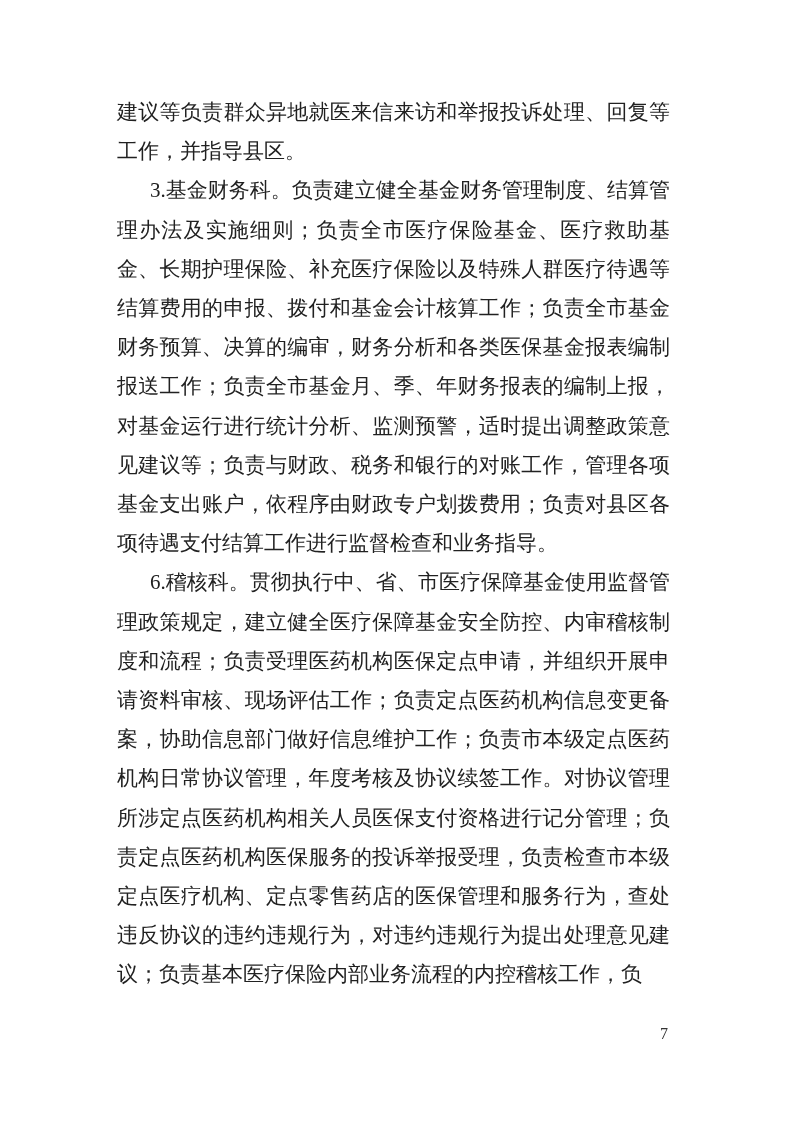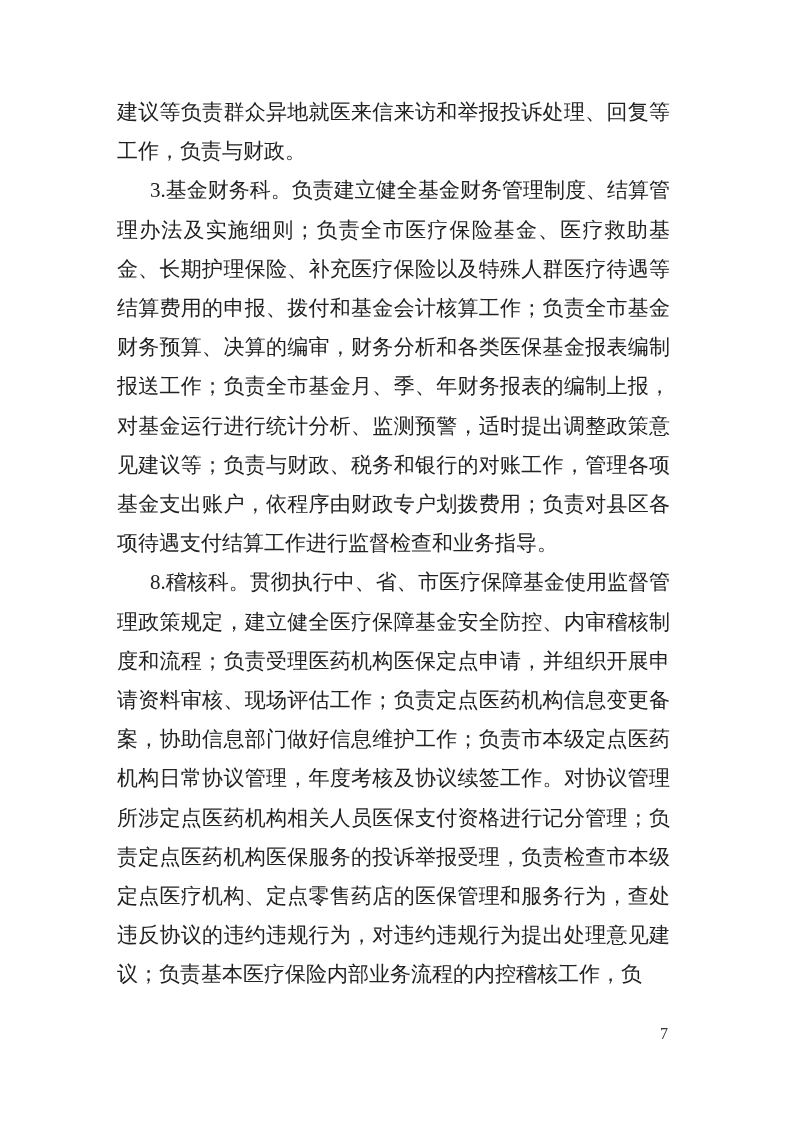--- a/index.html
+++ b/index.html
@@ -43,18 +43,18 @@
     line-height: 18px;
     color: #333333;
     font-family: "Liberation Serif", "DejaVu Serif", serif;
   }
 </style>
 </head>
 <body>
 
 <div class="page">
   <div class="doc-body">
-    <p class="para">建议等负责群众异地就医来信来访和举报投诉处理、回复等工作，负责与财政。</p>
+    <p class="para">建议等负责群众异地就医来信来访和举报投诉处理、回复等工作，并指导县区。</p>
     <p class="para indent">3.基金财务科。负责建立健全基金财务管理制度、结算管理办法及实施细则；负责全市医疗保险基金、医疗救助基金、长期护理保险、补充医疗保险以及特殊人群医疗待遇等结算费用的申报、拨付和基金会计核算工作；负责全市基金财务预算、决算的编审，财务分析和各类医保基金报表编制报送工作；负责全市基金月、季、年财务报表的编制上报，对基金运行进行统计分析、监测预警，适时提出调整政策意见建议等；负责与财政、税务和银行的对账工作，管理各项基金支出账户，依程序由财政专户划拨费用；负责对县区各项待遇支付结算工作进行监督检查和业务指导。</p>
-    <p class="para indent">8.稽核科。贯彻执行中、省、市医疗保障基金使用监督管理政策规定，建立健全医疗保障基金安全防控、内审稽核制度和流程；负责受理医药机构医保定点申请，并组织开展申请资料审核、现场评估工作；负责定点医药机构信息变更备案，协助信息部门做好信息维护工作；负责市本级定点医药机构日常协议管理，年度考核及协议续签工作。对协议管理所涉定点医药机构相关人员医保支付资格进行记分管理；负责定点医药机构医保服务的投诉举报受理，负责检查市本级定点医疗机构、定点零售药店的医保管理和服务行为，查处违反协议的违约违规行为，对违约违规行为提出处理意见建议；负责基本医疗保险内部业务流程的内控稽核工作，负</p>
+    <p class="para indent">6.稽核科。贯彻执行中、省、市医疗保障基金使用监督管理政策规定，建立健全医疗保障基金安全防控、内审稽核制度和流程；负责受理医药机构医保定点申请，并组织开展申请资料审核、现场评估工作；负责定点医药机构信息变更备案，协助信息部门做好信息维护工作；负责市本级定点医药机构日常协议管理，年度考核及协议续签工作。对协议管理所涉定点医药机构相关人员医保支付资格进行记分管理；负责定点医药机构医保服务的投诉举报受理，负责检查市本级定点医疗机构、定点零售药店的医保管理和服务行为，查处违反协议的违约违规行为，对违约违规行为提出处理意见建议；负责基本医疗保险内部业务流程的内控稽核工作，负</p>
   </div>
   <div class="page-num">7</div>
 </div>
 
 </body></html>

